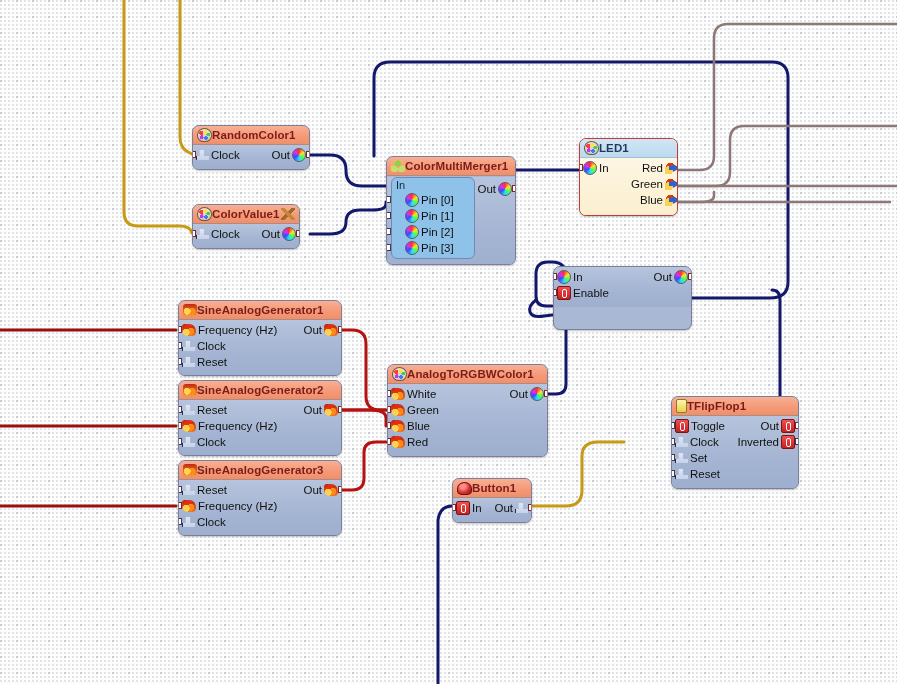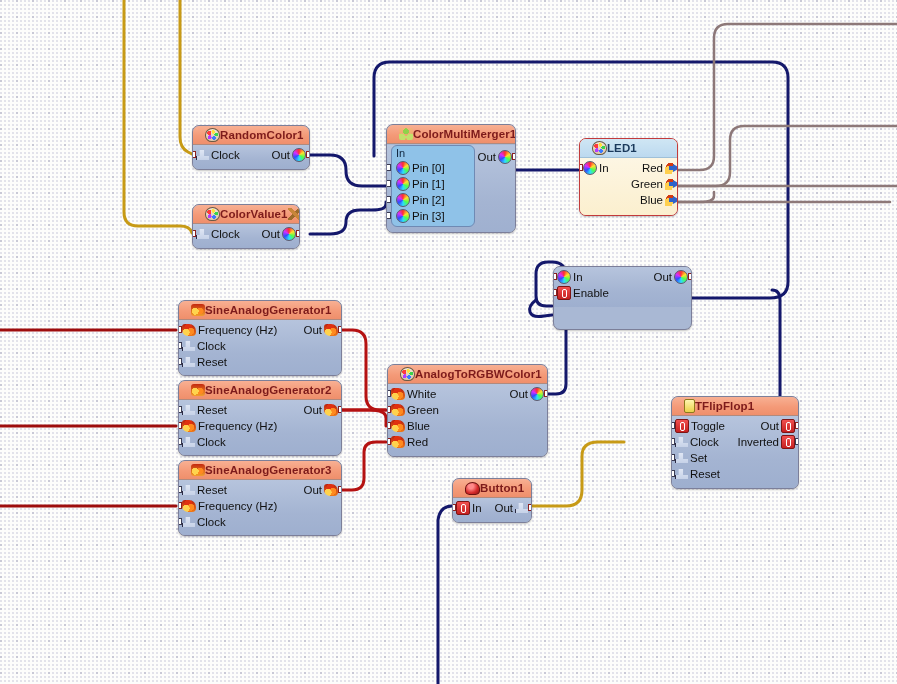--- a/index.html
+++ b/index.html
@@ -34,21 +34,21 @@
   }
   .node .title{
     height:18px;line-height:18px;
     background:linear-gradient(#f8b093,#f49a78 55%,#ef8f6c);
     border-bottom:1px solid #b08a7e;
     font-weight:bold;
     font-size:11.5px;
     color:#7d1b1b;
     letter-spacing:.1px;
     display:flex;align-items:center;
-    padding:0 12px;
+    padding:0 4px;
     white-space:nowrap;
   }
   .node .title .tname{flex:0 0 auto;}
   .node .title .spacer{flex:1 1 auto;}
   .node .body{
     background:linear-gradient(#b6c4dd,#a4b4d2 60%,#9eafcf);
     padding:2px 0 6px 0;
   }
   
   .node.device{
@@ -199,21 +199,21 @@
     margin:1px 4px 2px 4px;
     border:1px solid #6f8ab4;
     border-radius:6px;
     background:#8fc2e8;
     padding:0 0 2px 0;
     width:82px;
   }
   .ingroup .ghdr{
     height:14px;line-height:14px;font-size:11px;padding-left:4px;color:#11263f;
   }
-  .ingroup .row{height:16px;padding-left:4px;}
+  .ingroup .row{height:16px;padding-left:13px;}
 </style>
 </head>
 <body>
 
 <div id="canvas">
 
   <svg id="wires" viewBox="0 0 897 684" xmlns="http://www.w3.org/2000/svg">
     <g fill="none" stroke-linecap="round" stroke-linejoin="round">
 
       <path d="M124,0 L124,212 Q124,226 138,226 L180,226 Q190,226 192,233" stroke="#c79a16" stroke-width="3"></path>
@@ -286,21 +286,21 @@
         <span class="ic clock"></span>
         <span class="lbl">Clock</span>
         <span class="rspace"></span>
         <span class="rlbl">Out</span>
         <span class="ic color"></span>
         <span class="pin right"></span>
       </div>
     </div>
   </div>
 
-  <div class="node" style="left:386px;top:124px;width:130px;height:109px;">
+  <div class="node" style="left:386px;top:156px;width:130px;height:109px;">
     <div class="title">
       <span class="ic merger"></span>
       <span class="tname">ColorMultiMerger1</span>
     </div>
     <div class="body" style="padding-top:0;height:90px;position:relative;">
       <div class="row" style="position:absolute;right:0;top:4px;width:86px;justify-content:flex-end;">
         <span class="rlbl">Out</span>
         <span class="ic color"></span>
         <span class="pin right"></span>
       </div>

